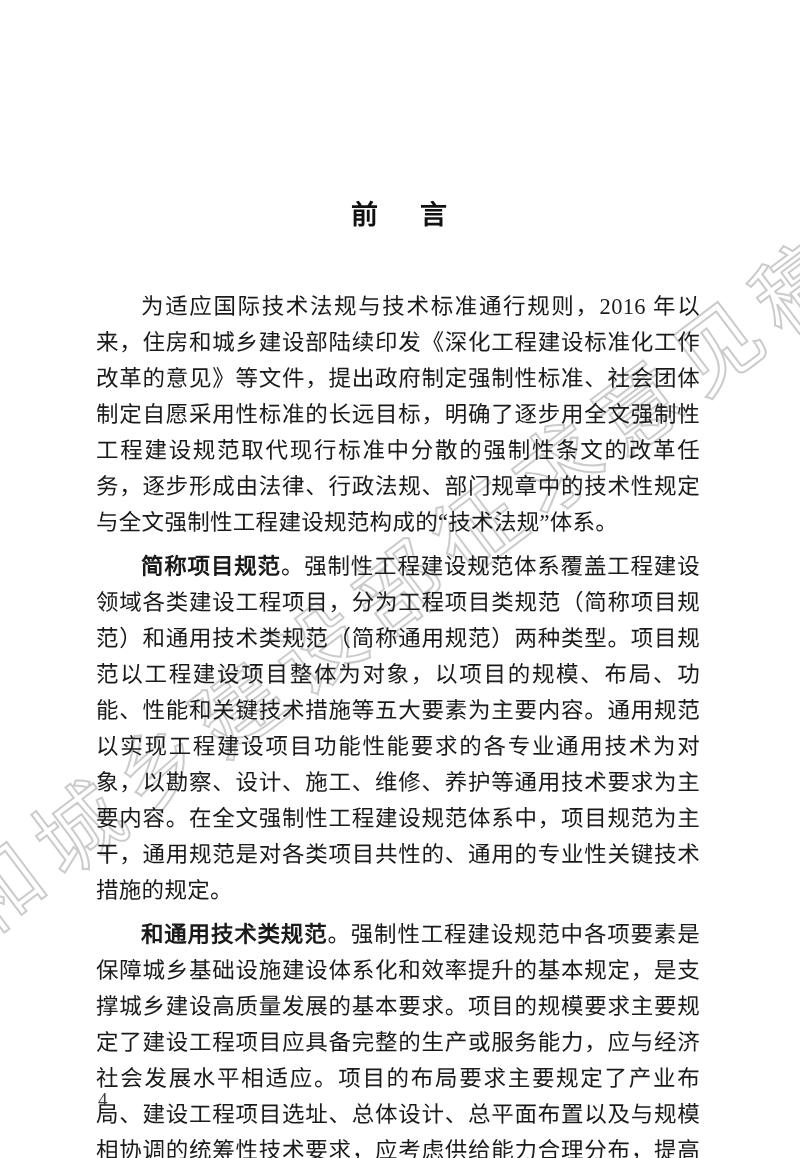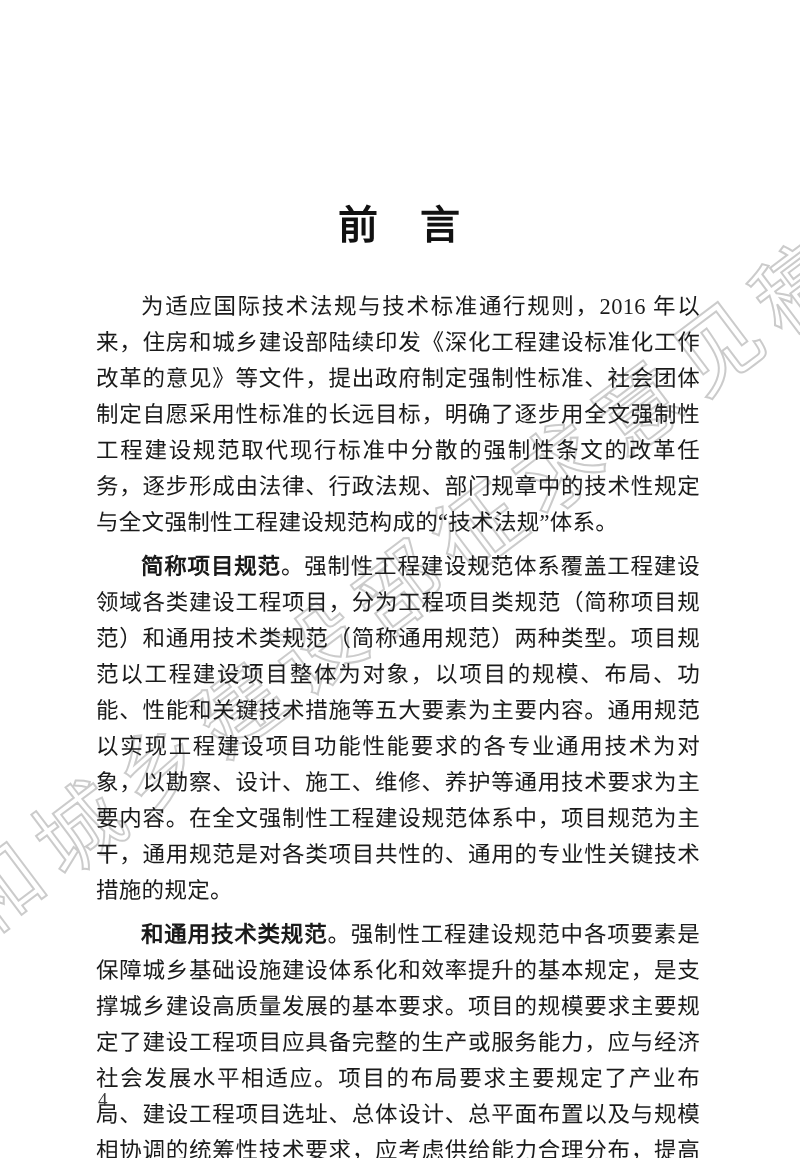--- a/index.html
+++ b/index.html
@@ -48,21 +48,21 @@
     position: relative;
     z-index: 2;
   }
 
   .doc-title {
     position: absolute;
     top: 193px;
     left: 0;
     width: 800px;
     text-align: center;
-    font-size: 40px;
+    font-size: 27px;
     font-weight: 700;
     letter-spacing: 2px;
     color: #111111;
     font-family: "Liberation Serif", "DejaVu Serif", serif;
   }
   .doc-title .gap { display: inline-block; width: 40px; }
 
   .body-block {
     position: absolute;
     top: 281px;

